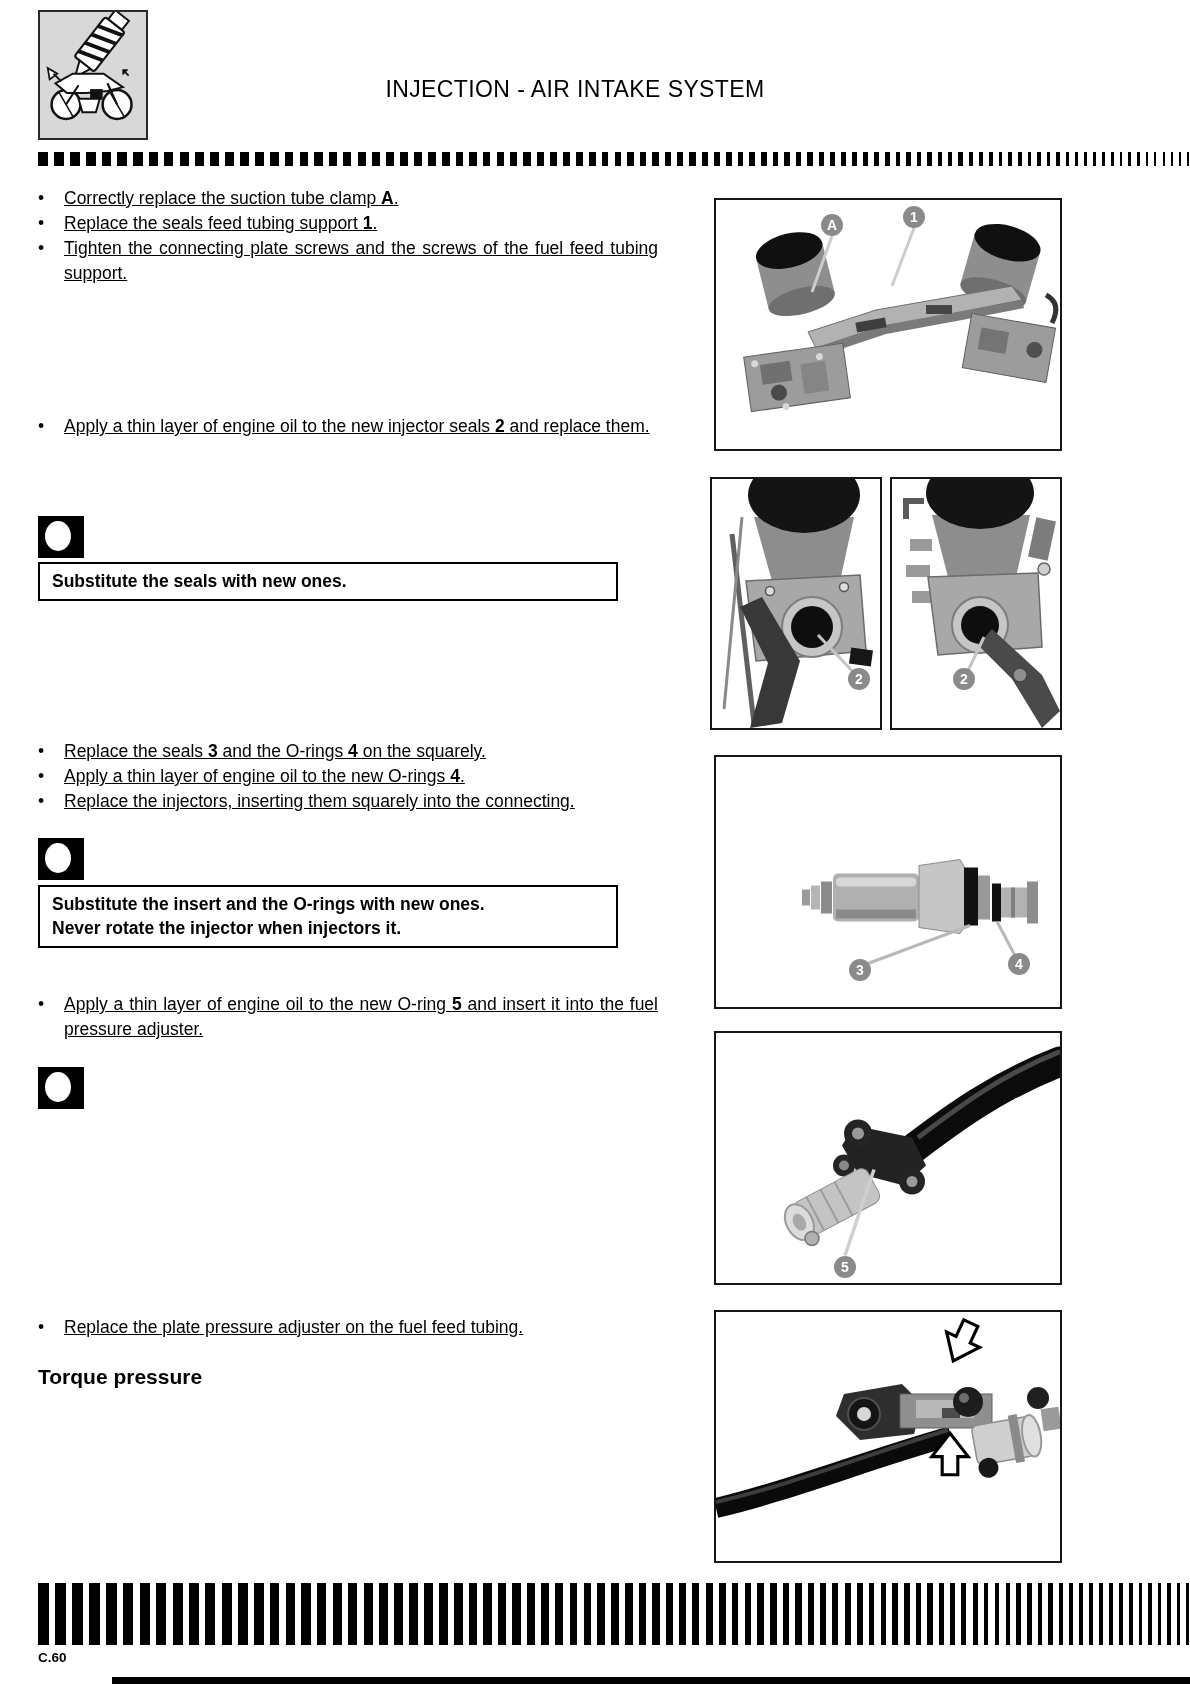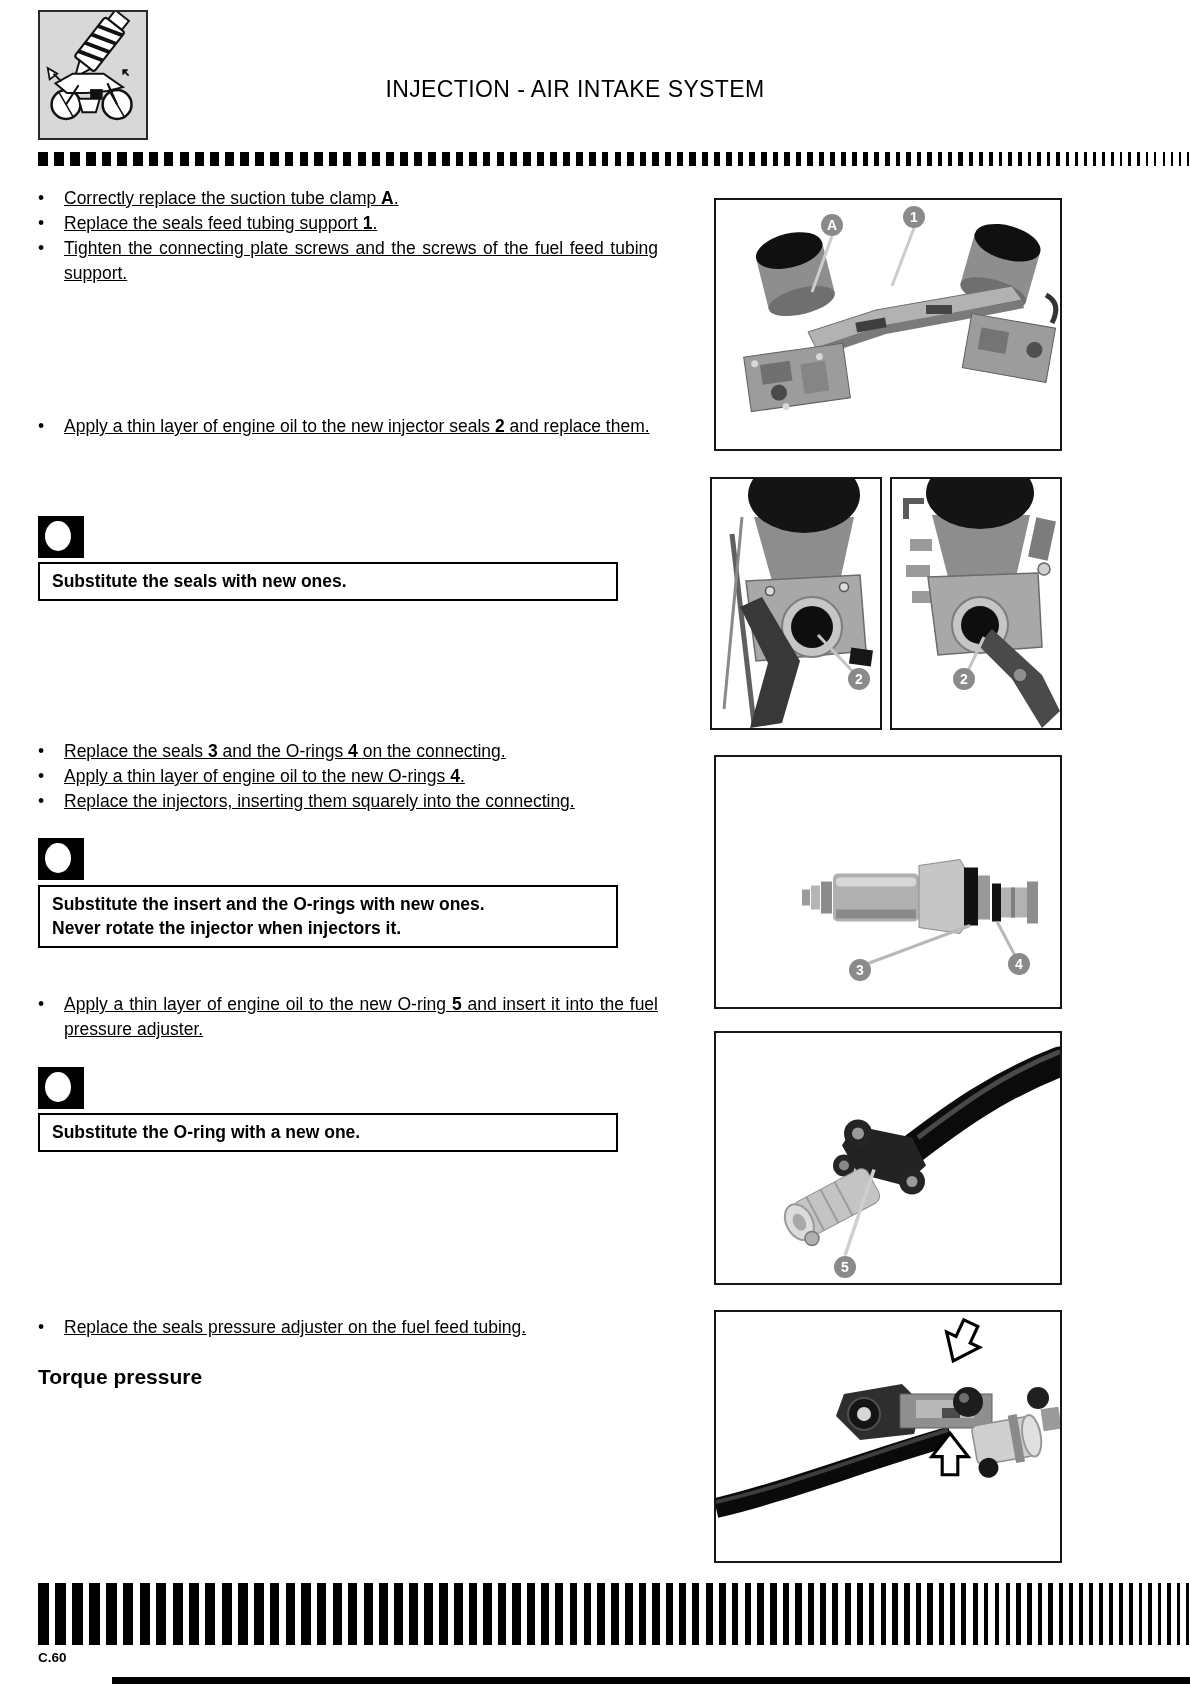--- a/index.html
+++ b/index.html
@@ -216,21 +216,21 @@
         <ellipse cx="20" cy="20" rx="13" ry="15" fill="#fff"></ellipse>
       </svg>
   </div>
   <div class="note-box" style="top:562px">
       <div>Substitute the seals with new ones.</div>
     </div>
 
   <div class="textblock" style="top:739px">
       <div class="bullet-row">
         <span class="bullet-dot">•</span>
-        <span class="bullet-text"><span>Replace the seals </span><b>3</b><span> and the O-rings </span><b>4</b><span> on the connecting.</span></span>
+        <span class="bullet-text"><span>Replace the seals </span><b>3</b><span> and the O-rings </span><b>4</b><span> on the squarely.</span></span>
       </div>
       <div class="bullet-row">
         <span class="bullet-dot">•</span>
         <span class="bullet-text"><span>Apply a thin layer of engine oil to the new O-rings </span><b>4</b><span>.</span></span>
       </div>
       <div class="bullet-row">
         <span class="bullet-dot">•</span>
         <span class="bullet-text"><span>Replace the injectors, inserting them squarely into the connecting.</span></span>
       </div>
     </div>
@@ -250,28 +250,25 @@
         <span class="bullet-dot">•</span>
         <span class="bullet-text"><span>Apply a thin layer of engine oil to the new O-ring </span><b>5</b><span> and insert it into the fuel pressure adjuster.</span></span>
       </div>
     </div>
 
   <div class="note-icon" style="top:1067px">
     <svg viewBox="0 0 46 42">
         <ellipse cx="20" cy="20" rx="13" ry="15" fill="#fff"></ellipse>
       </svg>
   </div>
-  <div class="note-box" style="top:1113px">
-      <div>Substitute the O-ring with a new one.</div>
-    </div>
 
   <div class="textblock" style="top:1315px">
       <div class="bullet-row">
         <span class="bullet-dot">•</span>
-        <span class="bullet-text"><span>Replace the seals pressure adjuster on the fuel feed tubing.</span></span>
+        <span class="bullet-text"><span>Replace the plate pressure adjuster on the fuel feed tubing.</span></span>
       </div>
     </div>
 
   <div class="torque" style="top:1364px">
     <div>Torque pressure</div>
   </div>
 
   <div class="figure" style="left:714px; top:198px; width:348px; height:253px">
     <svg viewBox="0 0 344 249">
       <g transform="rotate(-14 78 70)">

